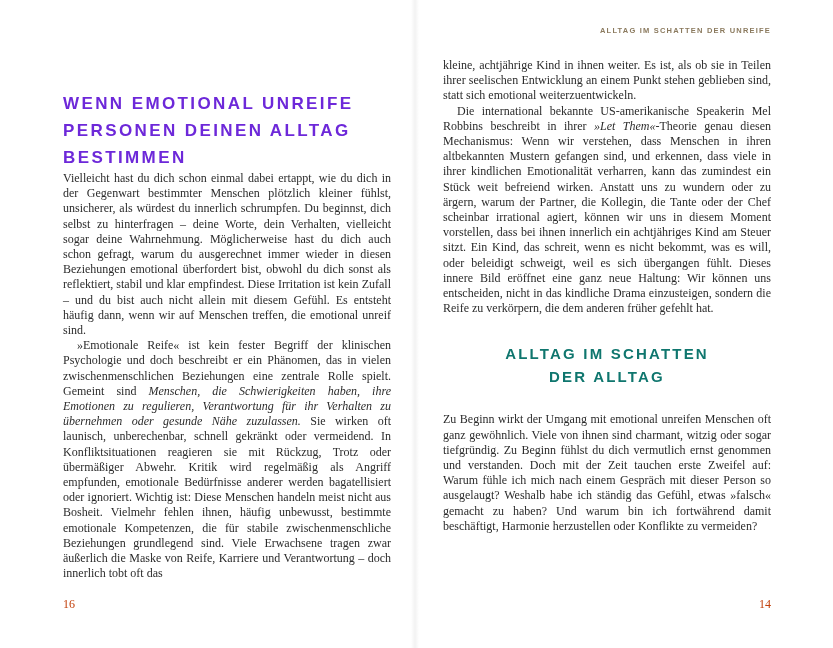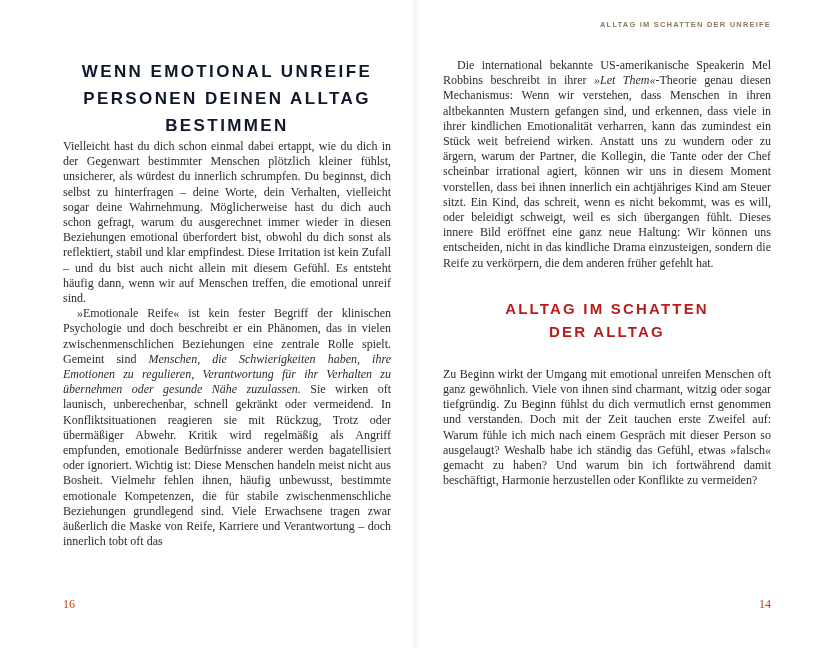--- a/index.html
+++ b/index.html
@@ -24,42 +24,41 @@
     position: absolute;
     top: 0;
     width: 328px;
     height: 648px;
   }
   .col-left  { left: 63px; }
   .col-right { left: 443px; }
 
   .running-header {
     position: absolute;
-    top: 20px;
+    top: 26px;
     left: 0;
     width: 328px;
     text-align: right;
     font-family: "Liberation Sans", sans-serif;
     font-size: 7.5px;
     font-weight: 700;
     letter-spacing: 1.2px;
     color: #8b7a5e;
     white-space: nowrap;
   }
 
   .chapter-title {
     margin: 0;
-    padding-top: 58px;
-    text-align: center;
+    padding-top: 90px;
     font-family: "Liberation Sans", sans-serif;
     font-size: 17px;
     line-height: 27px;
     font-weight: 700;
     letter-spacing: 2.4px;
-    color: #0f172a;
+    color: #6d28d9;
   }
   .chapter-title span { display: block; }
 
   .body-text {
     font-size: 12px;
     line-height: 15.2px;
     text-align: justify;
     hyphens: auto;
     -webkit-hyphens: auto;
   }
@@ -71,21 +70,21 @@
   .it { font-style: italic; }
 
   .section-heading {
     margin: 26px 0 24px 0;
     text-align: center;
     font-family: "Liberation Sans", sans-serif;
     font-size: 15px;
     line-height: 23px;
     font-weight: 700;
     letter-spacing: 2.2px;
-    color: #b91c1c;
+    color: #0f766e;
   }
   .section-heading span { display: block; }
 
   .page-number {
     position: absolute;
     top: 597px;
     font-size: 12px;
     color: #c2410c;
   }
   .page-number.pn-left  { left: 0; }
@@ -107,20 +106,21 @@
     <div class="body-text">
       <p><span>Vielleicht hast du dich schon einmal dabei ertappt, wie du dich in der Gegenwart bestimmter Menschen plötzlich kleiner fühlst, unsicherer, als würdest du innerlich schrumpfen. Du beginnst, dich selbst zu hinterfragen – deine Worte, dein Verhalten, vielleicht sogar deine Wahrnehmung. Möglicherweise hast du dich auch schon gefragt, warum du ausgerechnet immer wieder in diesen Beziehungen emotional überfordert bist, obwohl du dich sonst als reflektiert, stabil und klar empfindest. Diese Irritation ist kein Zufall – und du bist auch nicht allein mit diesem Gefühl. Es entsteht häufig dann, wenn wir auf Menschen treffen, die emotional unreif sind.</span></p>
       <p class="indent"><span>»Emotionale Reife« ist kein fester Begriff der klinischen Psychologie und doch beschreibt er ein Phänomen, das in vielen zwischenmenschlichen Beziehungen eine zentrale Rolle spielt. Gemeint sind </span><span class="it">Menschen, die Schwierigkeiten haben, ihre Emotionen zu regulieren, Verantwortung für ihr Verhalten zu übernehmen oder gesunde Nähe zuzulassen.</span><span> Sie wirken oft launisch, unberechenbar, schnell gekränkt oder vermeidend. In Konfliktsituationen reagieren sie mit Rückzug, Trotz oder übermäßiger Abwehr. Kritik wird regelmäßig als Angriff empfunden, emotionale Bedürfnisse anderer werden bagatellisiert oder ignoriert. Wichtig ist: Diese Menschen handeln meist nicht aus Bosheit. Vielmehr fehlen ihnen, häufig unbewusst, bestimmte emotionale Kompetenzen, die für stabile zwischenmenschliche Beziehungen grundlegend sind. Viele Erwachsene tragen zwar äußerlich die Maske von Reife, Karriere und Verantwortung – doch innerlich tobt oft das</span></p>
     </div>
     <div class="page-number pn-left">16</div>
   </div>
 
   <div class="col col-right">
     <div class="running-header">ALLTAG IM SCHATTEN DER UNREIFE</div>
     <div class="body-text body-text-top">
+      <p><span>kleine, achtjährige Kind in ihnen weiter. Es ist, als ob sie in Teilen ihrer seelischen Entwicklung an einem Punkt stehen geblieben sind, statt sich emotional weiterzuentwickeln.</span></p>
       <p class="indent"><span>Die international bekannte US-amerikanische Speakerin Mel Robbins beschreibt in ihrer </span><span class="it">»Let Them«</span><span>-Theorie genau diesen Mechanismus: Wenn wir verstehen, dass Menschen in ihren altbekannten Mustern gefangen sind, und erkennen, dass viele in ihrer kindlichen Emotionalität verharren, kann das zumindest ein Stück weit befreiend wirken. Anstatt uns zu wundern oder zu ärgern, warum der Partner, die Kollegin, die Tante oder der Chef scheinbar irrational agiert, können wir uns in diesem Moment vorstellen, dass bei ihnen innerlich ein achtjähriges Kind am Steuer sitzt. Ein Kind, das schreit, wenn es nicht bekommt, was es will, oder beleidigt schweigt, weil es sich übergangen fühlt. Dieses innere Bild eröffnet eine ganz neue Haltung: Wir können uns entscheiden, nicht in das kindliche Drama einzusteigen, sondern die Reife zu verkörpern, die dem anderen früher gefehlt hat.</span></p>
     </div>
     <h2 class="section-heading">
       <span>ALLTAG IM SCHATTEN</span>
       <span>DER ALLTAG</span>
     </h2>
     <div class="body-text">
       <p><span>Zu Beginn wirkt der Umgang mit emotional unreifen Menschen oft ganz gewöhnlich. Viele von ihnen sind charmant, witzig oder sogar tiefgründig. Zu Beginn fühlst du dich vermutlich ernst genommen und verstanden. Doch mit der Zeit tauchen erste Zweifel auf: Warum fühle ich mich nach einem Gespräch mit dieser Person so ausgelaugt? Weshalb habe ich ständig das Gefühl, etwas »falsch« gemacht zu haben? Und warum bin ich fortwährend damit beschäftigt, Harmonie herzustellen oder Konflikte zu vermeiden?</span></p>
     </div>
     <div class="page-number pn-right">14</div>

